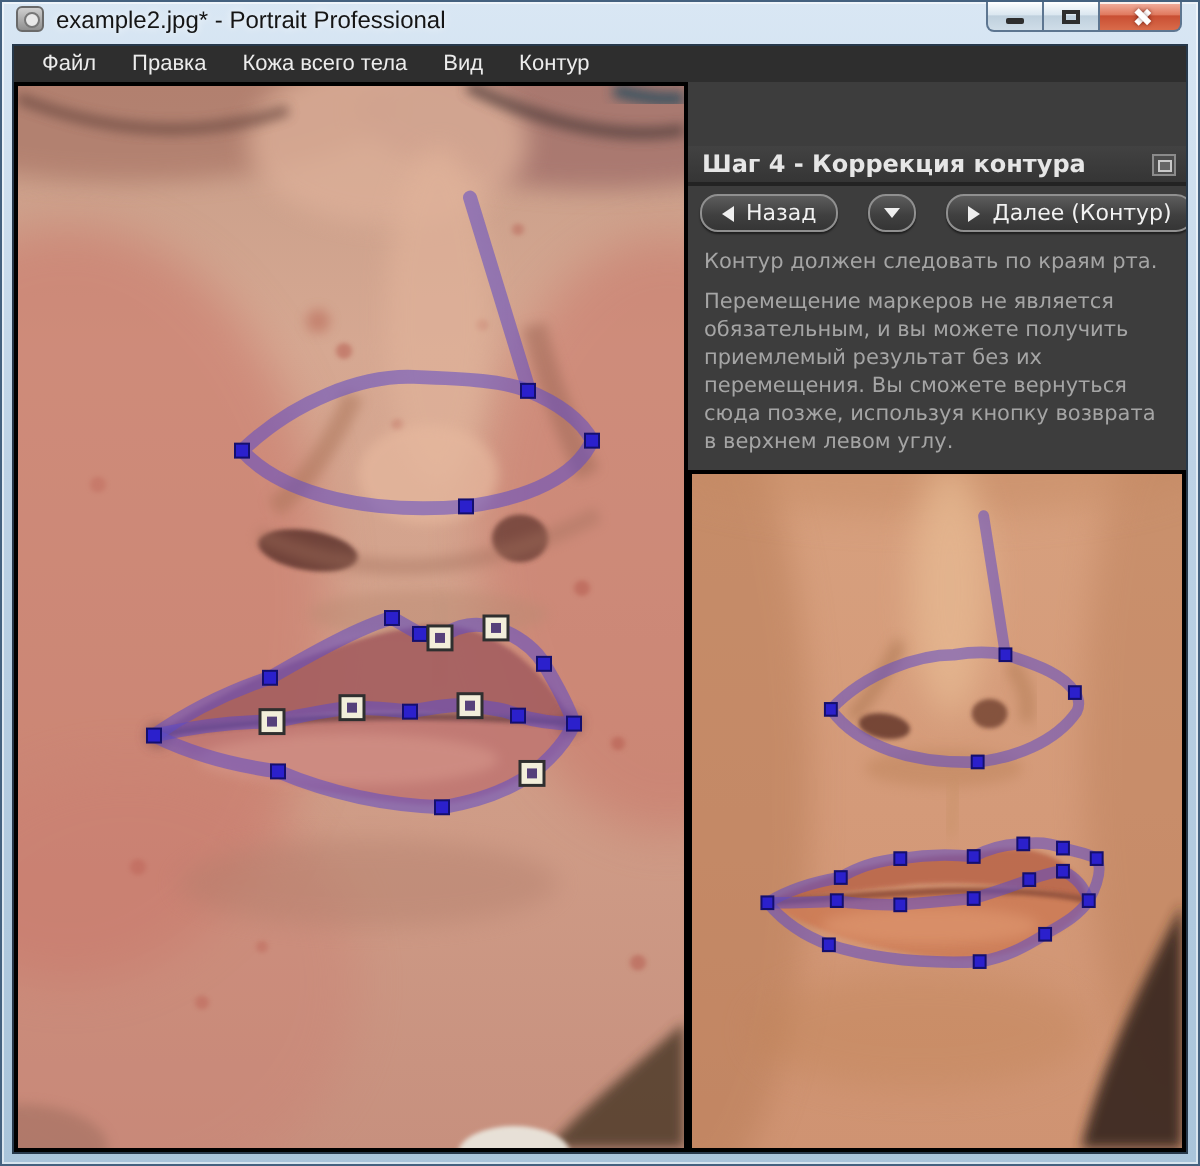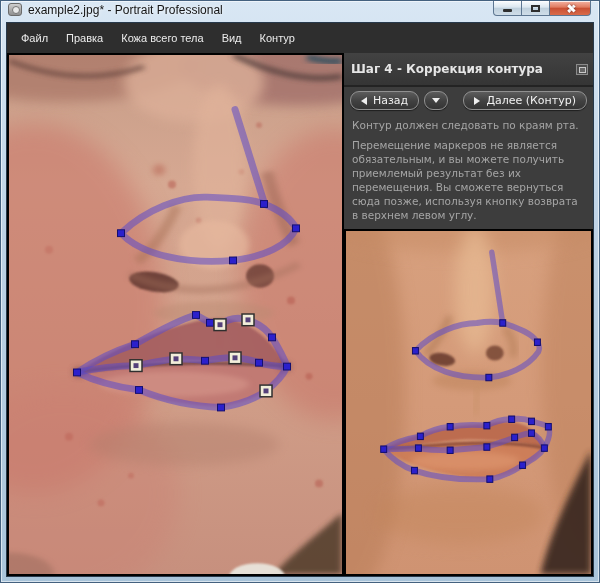--- a/index.html
+++ b/index.html
@@ -22,35 +22,35 @@
   .win-btn.max { width:27px; border-left:none; border-right:none; }
   .win-btn.close { width:42px; border-radius:0 0 4px 0; background:linear-gradient(#f4b4a4,#e07a5f 45%,#c94f33 50%,#d96b4a); }
   .glyph-min { width:9px; height:3px; background:#2e2e2e; margin-top:5px; border-radius:1px; }
   .glyph-max { width:9px; height:7px; border:2px solid #2e2e2e; background:transparent; }
   .glyph-close { position:relative; width:11px; height:11px; }
   .glyph-close::before,.glyph-close::after { content:""; position:absolute; left:5px; top:1px; width:2.5px; height:9px; background:#fff; box-shadow:0 0 2px rgba(60,0,0,.6); }
   .glyph-close::before { transform:rotate(45deg); }
   .glyph-close::after { transform:rotate(-45deg); }
   
   .app-body { position:absolute; left:5px; right:5px; top:21px; bottom:5px; background:#060606; border:1px solid #27394b; display:flex; flex-direction:column; }
-  .menubar { height:30px; background:#2e2e2e; display:flex; align-items:center; padding-left:5px; flex:0 0 auto; }
+  .menubar { height:18px; background:#2e2e2e; display:flex; align-items:center; padding-left:5px; flex:0 0 auto; }
   .menu-item { color:#ececec; font-size:11px; padding:1px 9px; cursor:default; }
   .content { flex:1; display:flex; overflow:hidden; }
   
   .photo-main-wrap { width:337px; flex:0 0 auto; background:#000; padding:2px; }
   .photo-main { width:100%; height:100%; position:relative; overflow:hidden; background:#c89684; }
   .photo-main svg, .photo-example svg { position:absolute; inset:0; width:100%; height:100%; }
   
   .panel { flex:1; background:#3d3d3d; display:flex; flex-direction:column; font-family:"DejaVu Sans",sans-serif; overflow:hidden; }
-  .panel-header { height:34px; flex:0 0 auto; background:linear-gradient(#424242,#353535); border-bottom:2px solid #232323; display:flex; align-items:center; padding:0 5px 0 7px; }
+  .panel-header { height:20px; flex:0 0 auto; background:linear-gradient(#424242,#353535); border-bottom:2px solid #232323; display:flex; align-items:center; padding:0 5px 0 7px;margin-top:32px; }
   .panel-title { flex:1; font-size:12px; font-weight:bold; color:#e6e6e6; white-space:nowrap; }
   .popout-icon { width:12px; height:11px; position:relative; background:#4c4c4c; border:1px solid #8b8b8b; cursor:pointer; flex:0 0 auto; }
   .popout-icon::before { content:""; position:absolute; left:2px; top:2px; width:5px; height:4px; border:1px solid #c9c9c9; background:#666; }
   .popout-icon::after { content:""; position:absolute; right:1px; bottom:1px; width:5px; height:4px; border:1px solid #c9c9c9; background:#666; }
-  .nav-row { display:flex; align-items:center; gap:5px; padding:4px 6px 3px; flex:0 0 auto; }
+  .nav-row { display:flex; align-items:center; gap:15px; padding:4px 6px 3px; flex:0 0 auto; }
   .btn { height:19px; display:flex; align-items:center; gap:6px; padding:0 10px; border:1px solid #909090; border-radius:9px; background:linear-gradient(#5c5c5c,#404040 55%,#353535); color:#f1f1f1; font-size:11px; font-family:"DejaVu Sans",sans-serif; cursor:pointer; white-space:nowrap; box-shadow:0 1px 1px rgba(0,0,0,.5); }
   .btn-drop { padding:0 7px; }
   .btn-next { margin-left:auto; }
   .tri-left  { width:0; height:0; border-top:4px solid transparent; border-bottom:4px solid transparent; border-right:6px solid #efefef; }
   .tri-right { width:0; height:0; border-top:4px solid transparent; border-bottom:4px solid transparent; border-left:6px solid #efefef; }
   .tri-down  { width:0; height:0; border-left:4px solid transparent; border-right:4px solid transparent; border-top:5px solid #efefef; }
   .instruction-heading { flex:0 0 auto; padding:6px 8px 2px; font-size:13px; font-weight:bold; color:#f3f3f3; line-height:1.28; }
   .para { flex:0 0 auto; padding:6px 8px 0; font-size:10.5px; color:#a5a5a5; line-height:1.33; }
   .photo-example-wrap { flex:1; margin-top:6px; background:#000; padding:2px; min-height:0; }
   .photo-example { width:100%; height:100%; position:relative; overflow:hidden; background:#d09a79; }

